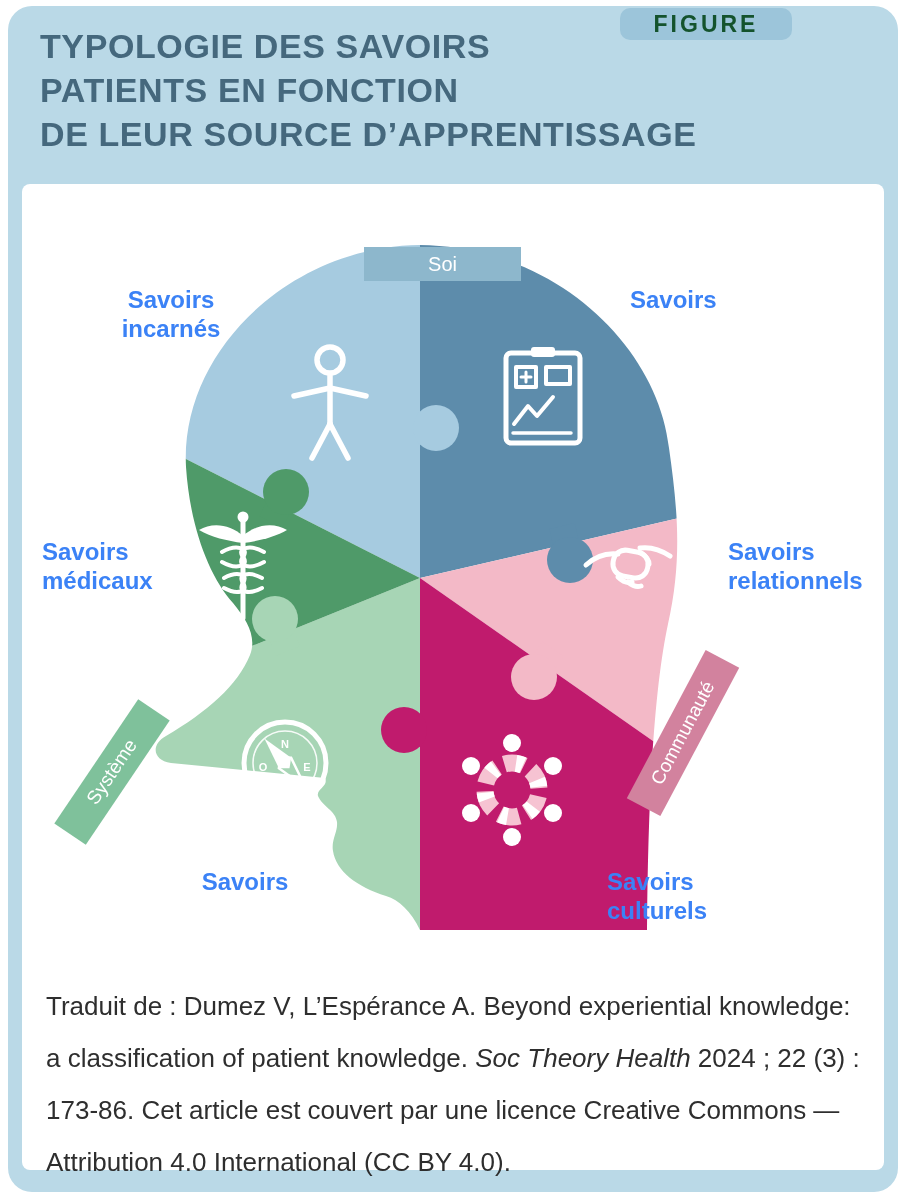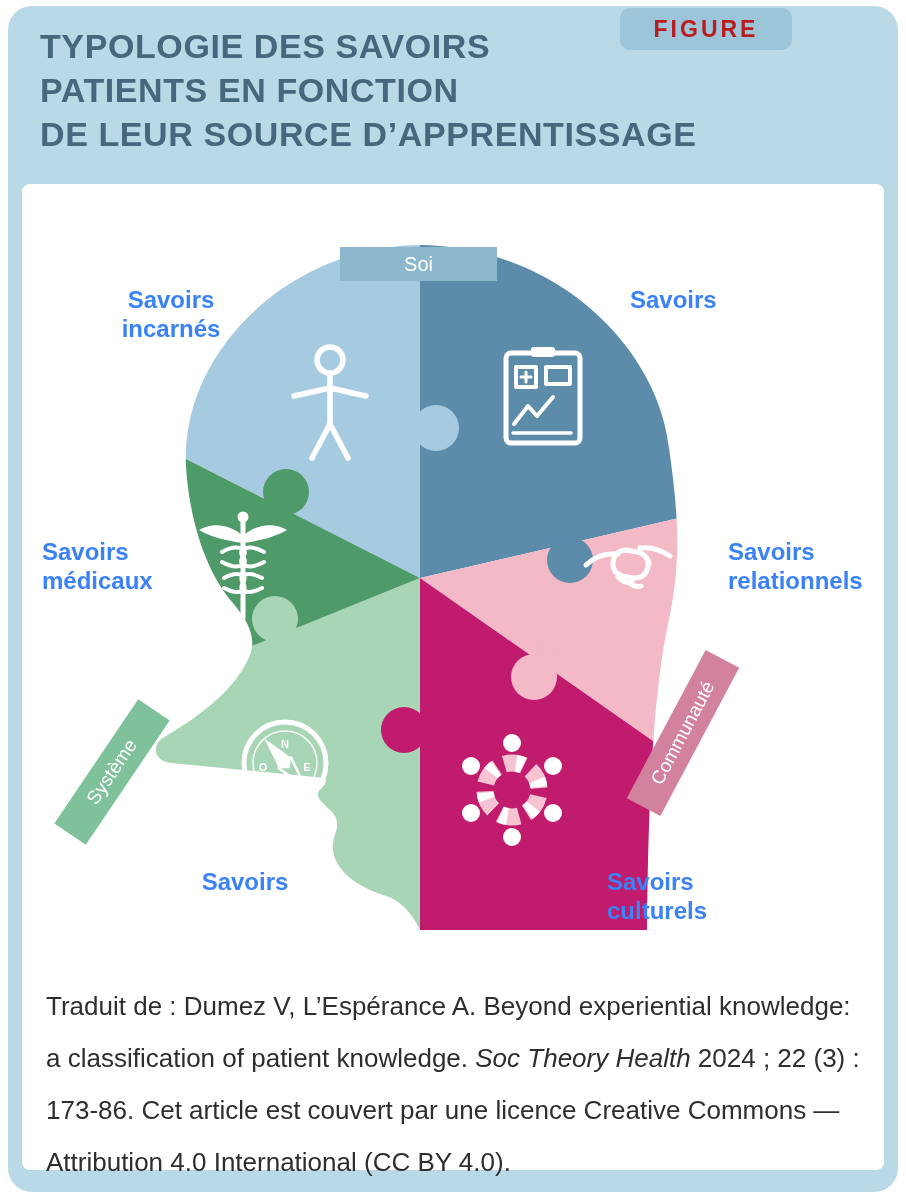--- a/index.html
+++ b/index.html
@@ -1,22 +1,22 @@
 <!DOCTYPE html>
 <html><head>
 <meta charset="utf-8">
 <style>
   html,body { margin:0; padding:0; background:#ffffff; font-family:"Liberation Sans", sans-serif; }
   .page { position:relative; width:906px; height:1200px; background:#fff; overflow:hidden; }
   .card { position:absolute; left:8px; top:6px; right:8px; bottom:8px; border-radius:24px; }
   .content { position:absolute; left:22px; top:184px; right:22px; bottom:30px; background:#ffffff; border-radius:8px; }
   .title { position:absolute; left:40px; top:24px; color:#45687d; font-size:34px; font-weight:700;
            line-height:44px; letter-spacing:0.6px; z-index:3; }
-  .figure-badge { position:absolute; left:620px; top:8px; width:172px; height:42px; border-radius:10px;
-           display:flex; align-items:center; justify-content:center; color:#b91c1c; font-size:23px;
+  .figure-badge { position:absolute; left:620px; top:8px; width:172px; height:32px; border-radius:10px;
+           display:flex; align-items:center; justify-content:center; color:#14532d; font-size:23px;
            font-weight:700; letter-spacing:3px; z-index:3; }
   .figsvg { position:absolute; left:0; top:0; width:906px; height:1200px; z-index:2; pointer-events:none; }
   .piece-label { position:absolute; z-index:3; font-size:24px; font-weight:700; line-height:29px; color:#3b82f6; }
   .piece-label span { display:block; }
   .soi-banner { position:absolute; left:340px; top:247px; width:157px; height:34px; z-index:3;
            display:flex; align-items:center; justify-content:center; color:#fff; font-size:20px; }
   .src-banner { position:absolute; height:38px; z-index:3; display:flex; align-items:center;
            justify-content:center; color:#fff; font-size:19px; }
   .caption { position:absolute; left:46px; top:980px; width:826px; z-index:3; font-size:26px;
            line-height:52px; color:#2e2e2e; }
@@ -150,21 +150,21 @@
       <path d="M243 536 C230 524 212 522 199 530 C211 537 227 541 243 543 Z" fill="#fff"></path>
       <g stroke="#fff" stroke-width="4" fill="none" stroke-linecap="round">
         <path d="M222 552 C236 544 250 548 243 557 C236 566 250 570 264 562"></path>
         <path d="M264 552 C250 544 236 548 243 557 C250 566 236 570 222 562"></path>
         <path d="M224 578 C237 571 249 574 243 583 C237 592 249 595 262 588"></path>
         <path d="M262 578 C249 571 237 574 243 583 C249 592 237 595 224 588"></path>
       </g>
     </g>
   </svg>
 
-  <div class="soi-banner" style="background-color: rgb(141, 183, 204);">Soi</div>
+  <div class="soi-banner" style="background-color: rgb(141, 183, 204); margin-left: 24px;">Soi</div>
 
   <div class="src-banner" style="left: 37px; top: 753px; width: 150px; transform: rotate(-56deg); background-color: rgb(127, 193, 155);">Système</div>
 
   <div class="src-banner" style="left: 599px; top: 714px; width: 168px; transform: rotate(-62deg); background-color: rgb(210, 130, 158);">Communauté</div>
 
   <div class="piece-label" style="left:86px; top:285px; width:170px; text-align:center;">
     <span>Savoirs</span>
     <span>incarnés</span>
   </div>
 

